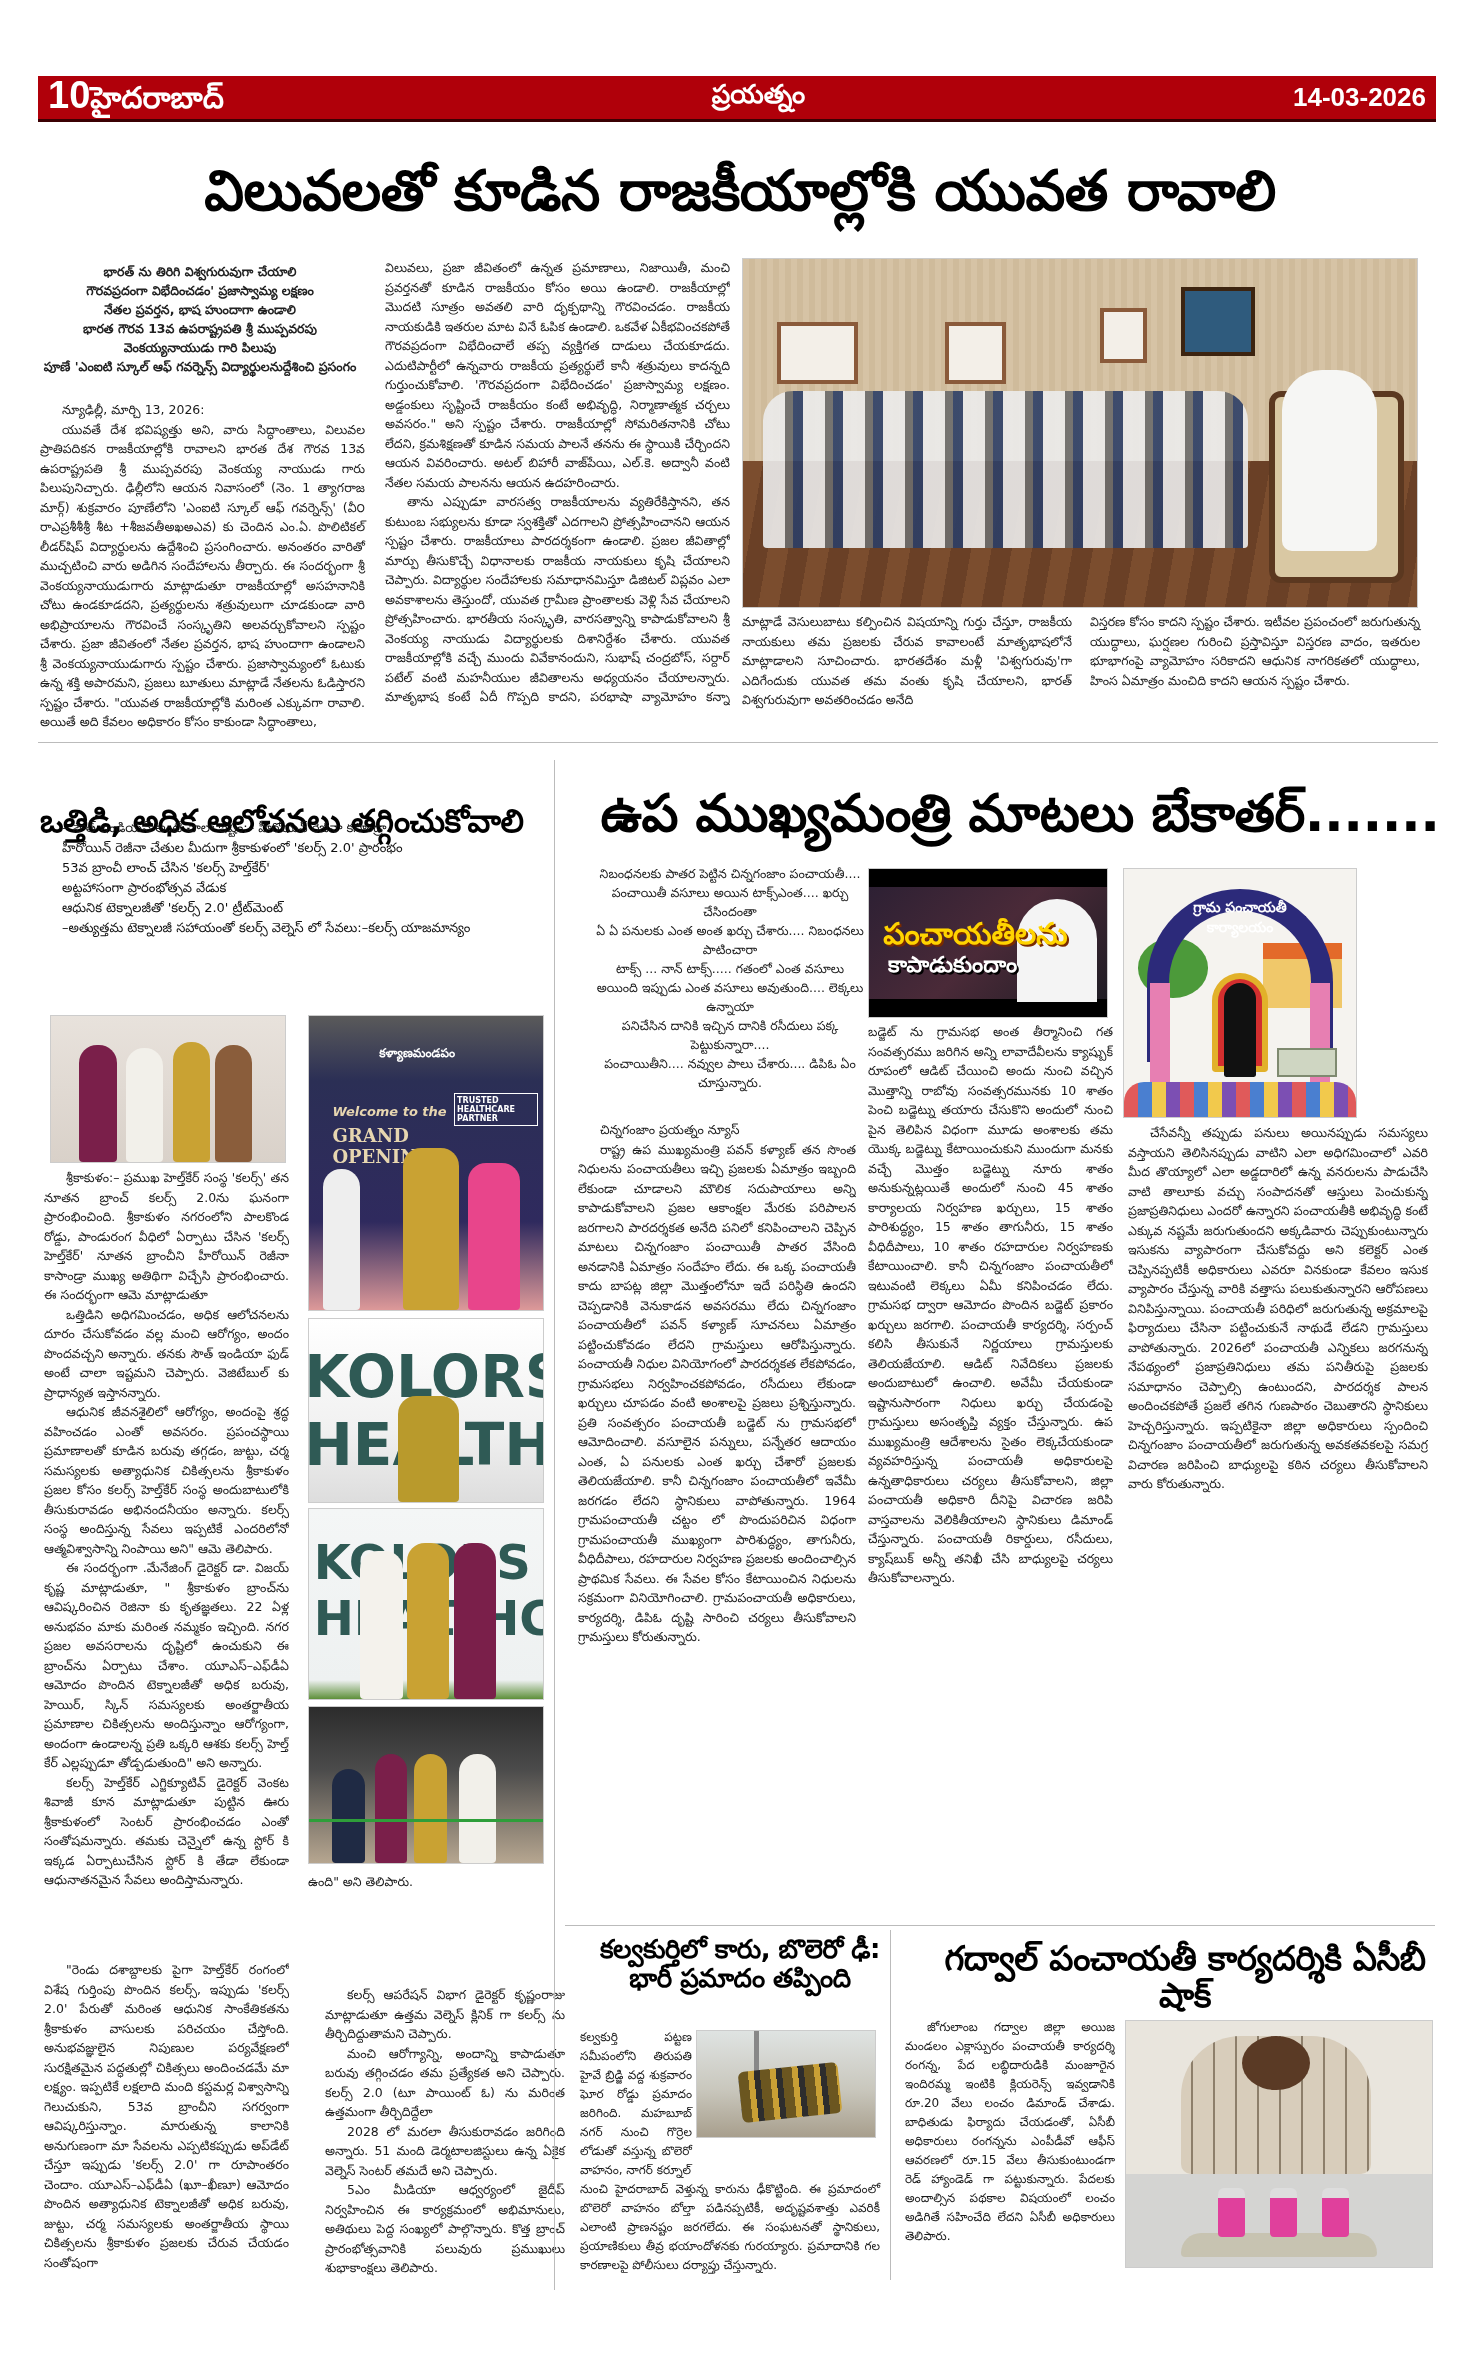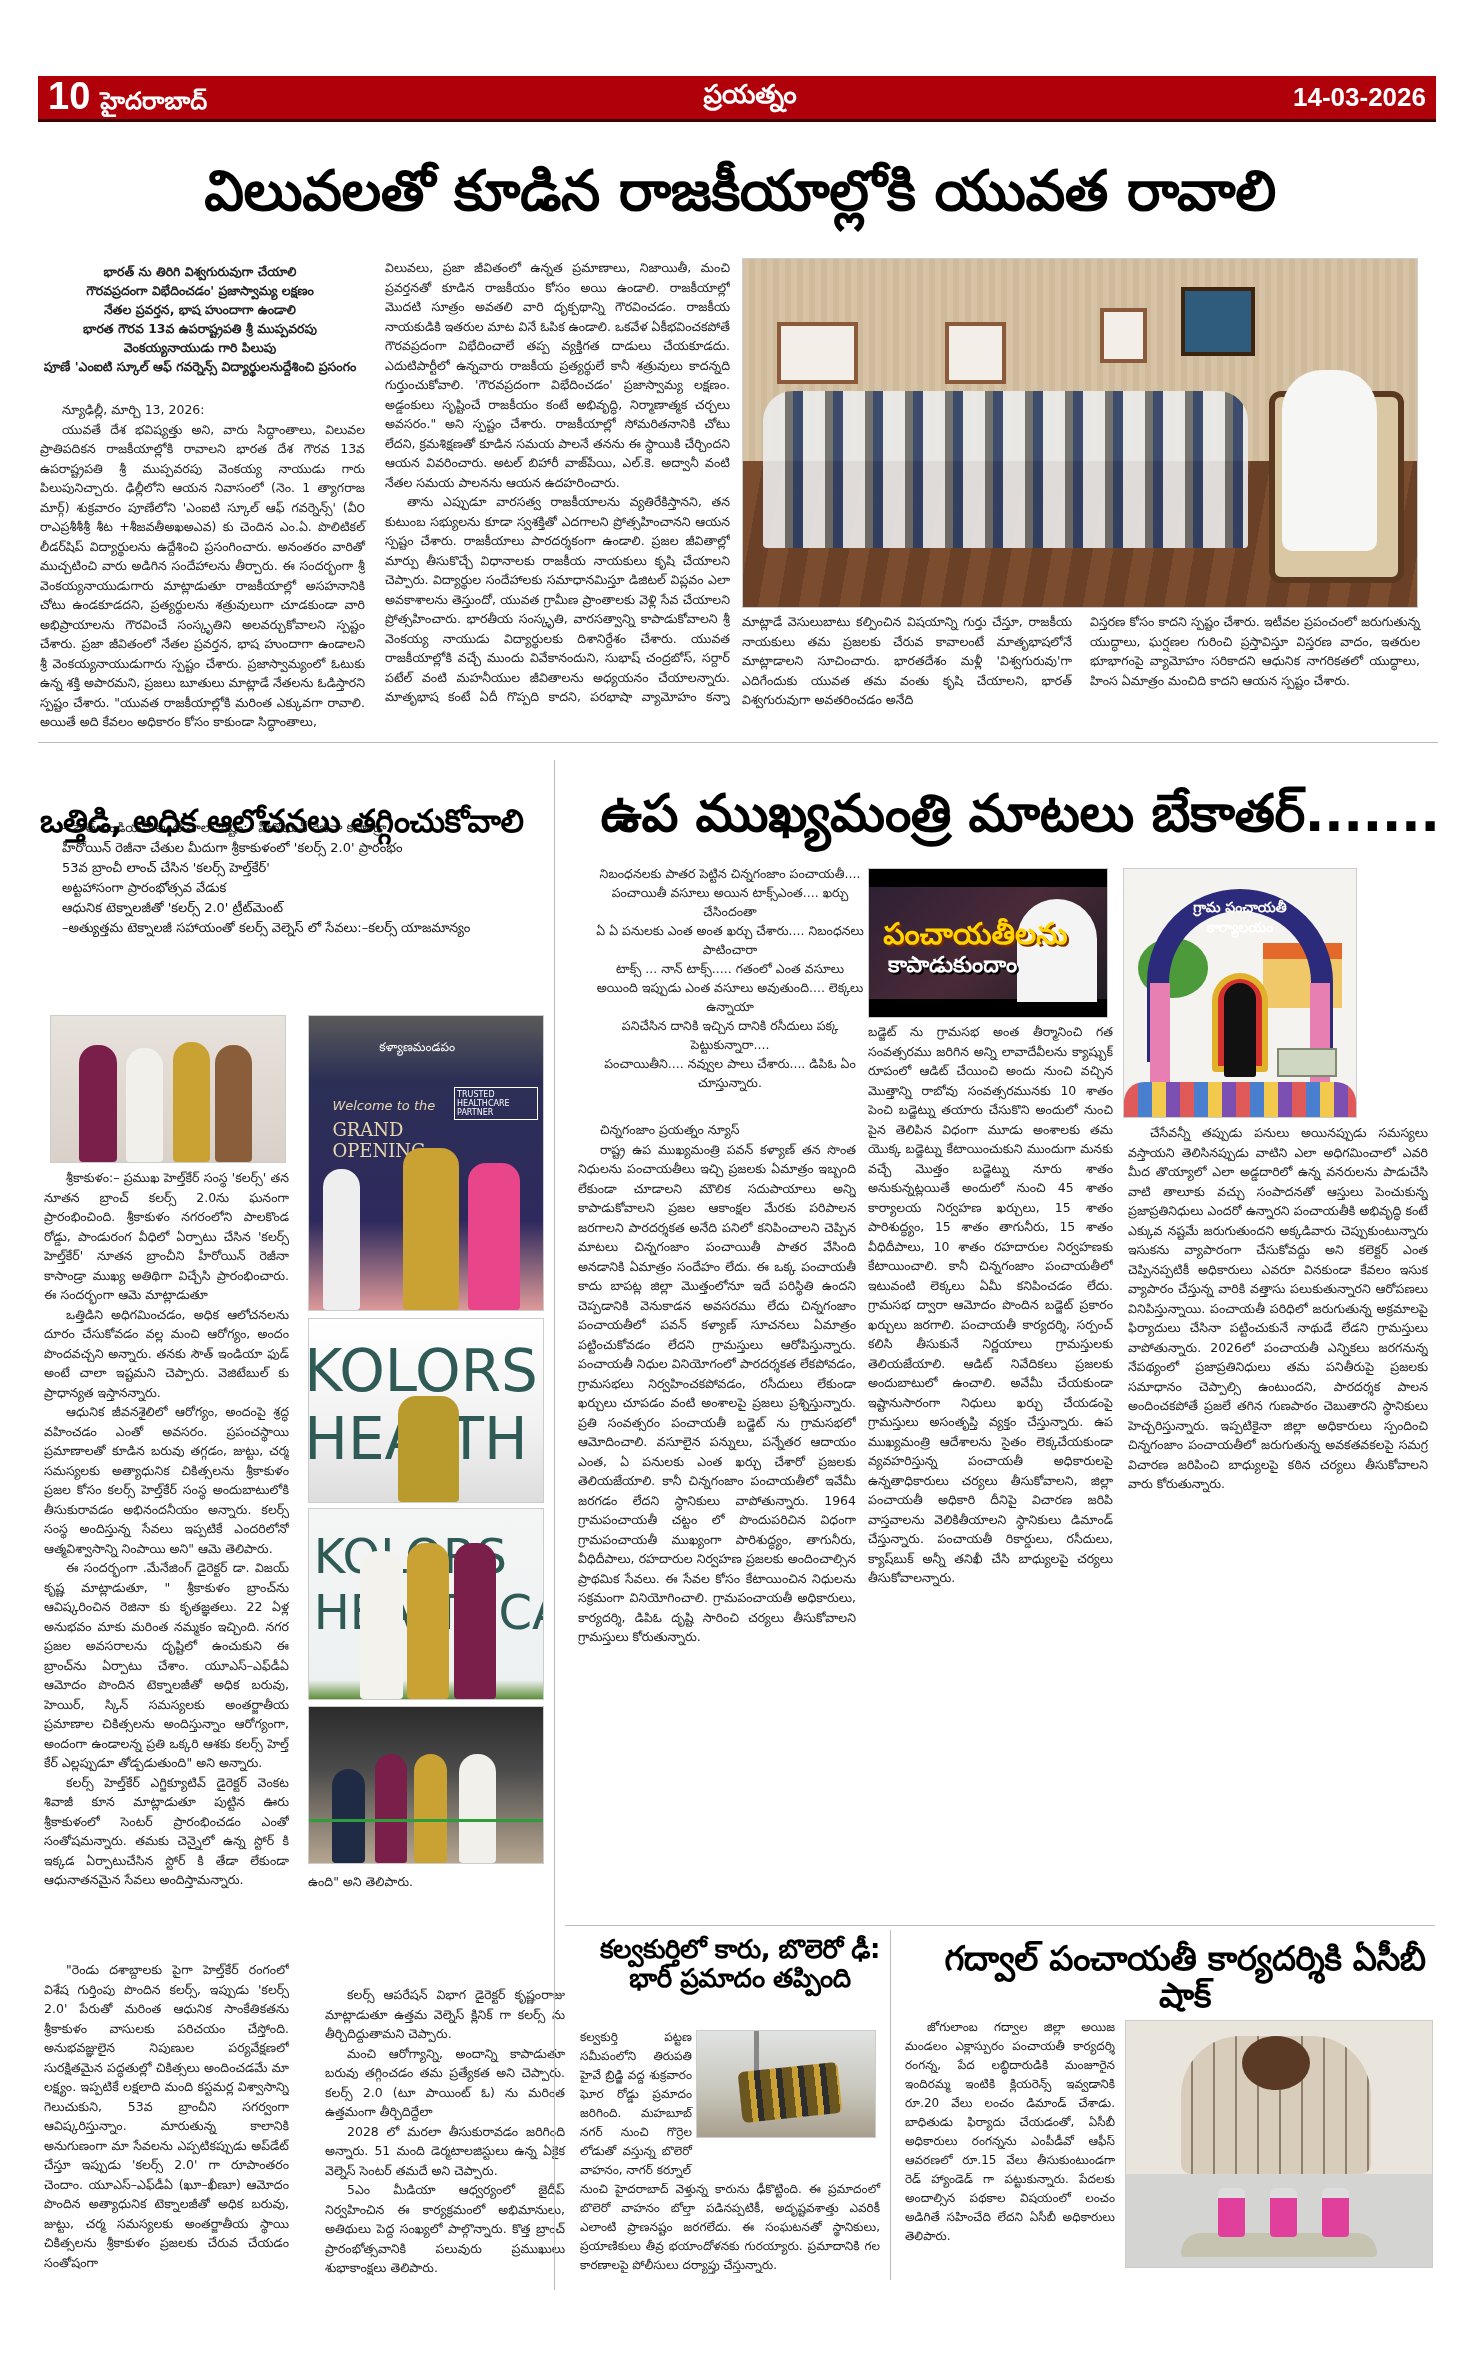--- a/index.html
+++ b/index.html
@@ -3,21 +3,21 @@
 <meta charset="utf-8">
 <style>
   * { box-sizing: border-box; margin: 0; padding: 0; }
   html, body { width: 1479px; height: 2364px; background: #ffffff; overflow: hidden; }
   body { position: relative; font-family: "DejaVu Sans", "Liberation Sans", sans-serif; color: #111; }
   .abs { position: absolute; }
 
   
   .masthead { left: 38px; top: 76px; width: 1398px; height: 46px; background: #b0000a; border-bottom: 3px solid #3b0003; display: flex; align-items: center; justify-content: space-between; padding: 0 10px; color: #fff; font-weight: bold; }
   .masthead .page { font-family: "Liberation Sans", sans-serif; font-size: 38px; font-weight: bold; }
-  .masthead .city { font-size: 24px; margin-left: 10px; }
+  .masthead .city { font-size: 30px; margin-left: 0; }
   .masthead .left { display: flex; align-items: baseline; }
   .masthead .brand { font-size: 26px; }
   .masthead .date { font-family: "Liberation Sans", sans-serif; font-size: 26px; }
 
   .headline { font-weight: bold; color: #000; text-align: center; line-height: 1.1; letter-spacing: -0.5px; }
   .h1 { left: 40px; top: 160px; width: 1400px; font-size: 56px; }
   .h2 { left: 40px; top: 770px; width: 520px; font-size: 32px; text-align: left; margin-top: 34px; }
   .h3 { left: 590px; top: 785px; width: 860px; font-size: 52px; }
   .h4 { left: 585px; top: 1935px; width: 310px; font-size: 26px; }
   .h5 { left: 915px; top: 1940px; width: 540px; font-size: 34px; }
@@ -56,21 +56,21 @@
   .ph-panch .sil { position:absolute; left:43%; top:46%; width:14%; height:38%; background:#111; border-radius: 30px 30px 4px 4px; }
   .ph-panch .crowd { position:absolute; left:0; bottom:0; width:100%; height:14%; background: repeating-linear-gradient(90deg,#e05a5a 0 14px,#4a7fd0 14px 28px,#f2c94c 28px 42px,#7c4fb3 42px 56px); border-radius: 20px 20px 0 0; }
   .ph-panch .cash { position:absolute; right:8%; bottom:16%; width:26%; height:12%; background:#cfd6c2; border:2px solid #7f8a70; }
 
   .ph-event1 { background: linear-gradient(180deg, #e8e2dc 0%, #d9d1c9 100%); }
   .ph-event2 { background: linear-gradient(180deg, #5a5a5a 0%, #2b2f55 22%, #2f2a5e 70%, #d99 100%); }
   .ph-event3 { background: linear-gradient(180deg, #ffffff 0%, #f1f1f1 60%, #ddd 100%); }
   .ph-event4 { background: linear-gradient(180deg, #f4f6f6 0%, #eef1f1 90%, #5e8f3a 100%); }
   .ph-event5 { background: linear-gradient(180deg, #2c2c2c 0%, #4b4b4b 40%, #b6a690 100%); }
   .person { position:absolute; border-radius: 18px 18px 4px 4px; }
-  .ph-text { position:absolute; font-weight: normal; }
+  .ph-text { position:absolute; font-weight: bold; margin-top: 6px; }
 
   .ph-accident { background: linear-gradient(180deg, #dfe3e2 0%, #c9c7bd 55%, #a89f8d 100%); }
   .ph-accident .van { position:absolute; left:24%; top:34%; width:56%; height:48%; background: repeating-linear-gradient(90deg,#6b5620 0 10px,#c9a035 10px 16px,#2d2d2d 16px 22px); transform: rotate(-6deg); border-radius: 6px; }
   .ph-accident .pole { position:absolute; left:32%; top:0; width:3%; height:60%; background:#888; }
 
   .ph-acb { background: #e9e5dd; }
   .ph-acb .man { position:absolute; left:18%; top:6%; width:62%; height:56%; background: repeating-linear-gradient(90deg,#d8cdbb 0 10px,#8d7f6b 10px 12px,#d8cdbb 12px 22px), repeating-linear-gradient(0deg, transparent 0 10px, rgba(90,80,60,.4) 10px 12px); border-radius: 60px 60px 10px 10px; }
   .ph-acb .face { position:absolute; left:38%; top:6%; width:22%; height:22%; background:#5a3a25; border-radius: 50%; }
   .ph-acb .table { position:absolute; left:0; bottom:0; width:100%; height:38%; background:#d4d4d2; }
   .ph-acb .bottle { position:absolute; bottom:12%; width:9%; height:20%; background:#e0409c; border-radius: 6px 6px 4px 4px; border-top: 10px solid #ddd; }

